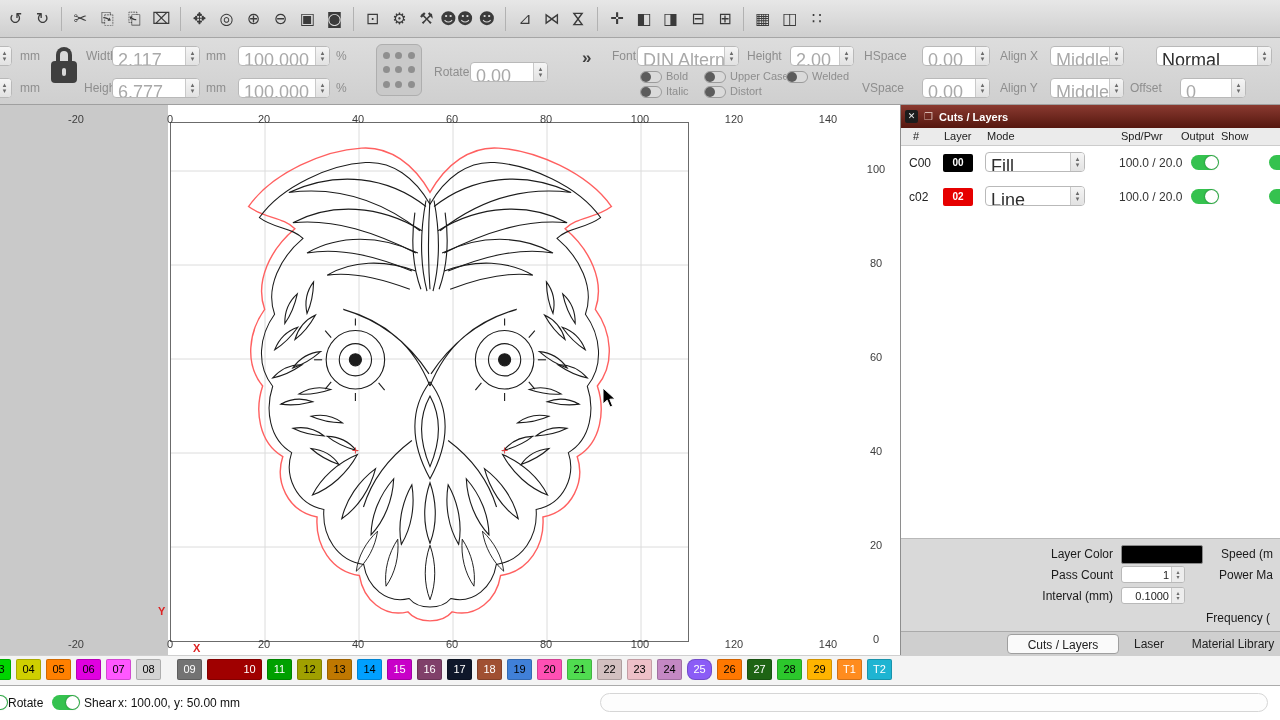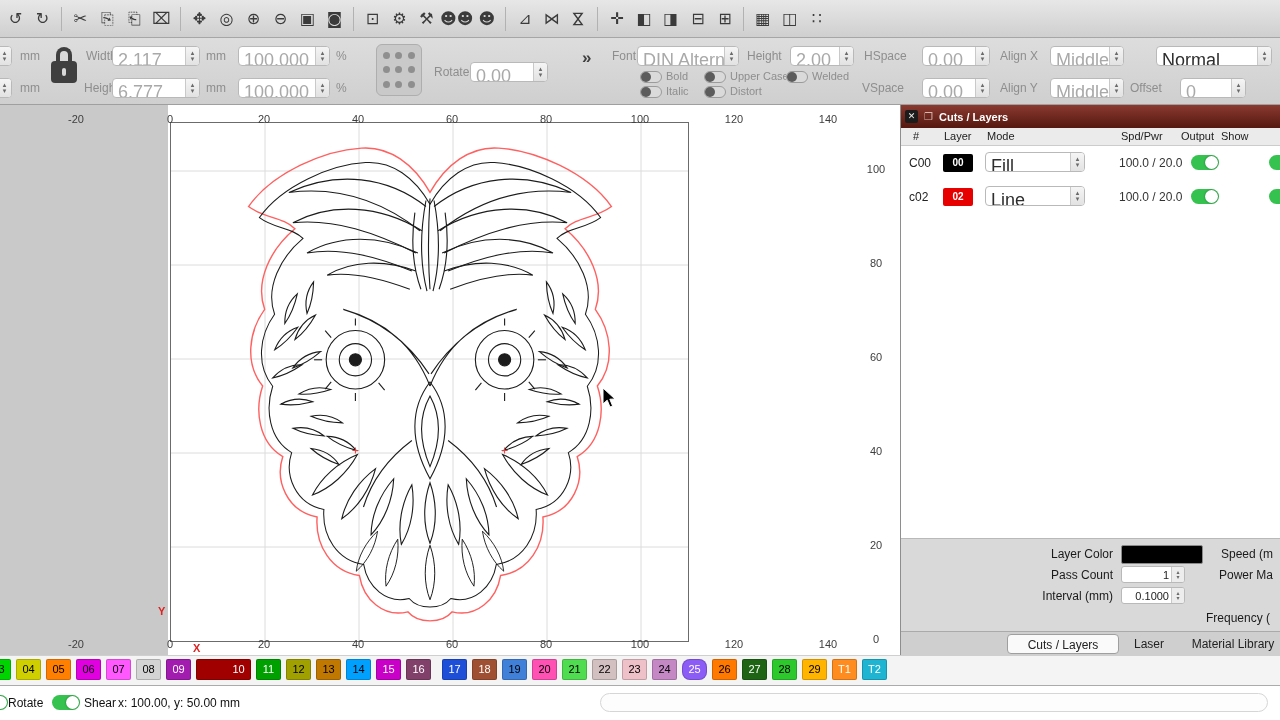--- a/index.html
+++ b/index.html
@@ -416,29 +416,29 @@
   </div>
 
   <div id="palette-bar">
     <div id="palette">
         <div class="swatch" style="background: rgb(0, 212, 0); color: rgb(0, 0, 0);">03</div>
         <div class="swatch" style="background: rgb(207, 207, 0); color: rgb(0, 0, 0);">04</div>
         <div class="swatch" style="background: rgb(255, 128, 0); color: rgb(0, 0, 0);">05</div>
         <div class="swatch" style="background: rgb(224, 0, 224); color: rgb(0, 0, 0);">06</div>
         <div class="swatch" style="background: rgb(255, 88, 255); color: rgb(0, 0, 0);">07</div>
         <div class="swatch" style="background: rgb(212, 212, 212); color: rgb(0, 0, 0);">08</div>
-        <div class="swatch" style="background: #a21caf; color: rgb(255, 255, 255);">09</div>
+        <div class="swatch" style="background: #737373; color: rgb(255, 255, 255); margin-left: 11px;">09</div>
         <div class="swatch" style="background: rgb(160, 0, 0); color: rgb(255, 255, 255); padding-left: 30px;">10</div>
         <div class="swatch" style="background: rgb(0, 160, 0); color: rgb(255, 255, 255);">11</div>
         <div class="swatch" style="background: rgb(160, 160, 0); color: rgb(0, 0, 0);">12</div>
         <div class="swatch" style="background: rgb(192, 120, 0); color: rgb(0, 0, 0);">13</div>
         <div class="swatch" style="background: rgb(0, 160, 255); color: rgb(0, 0, 0);">14</div>
         <div class="swatch" style="background: rgb(200, 0, 200); color: rgb(255, 255, 255);">15</div>
         <div class="swatch" style="background: rgb(128, 64, 106); color: rgb(255, 255, 255);">16</div>
-        <div class="swatch" style="background: #1d4ed8; color: rgb(255, 255, 255); margin-left: 6px;">17</div>
+        <div class="swatch" style="background: #0f172a; color: rgb(255, 255, 255);">17</div>
         <div class="swatch" style="background: rgb(160, 80, 50); color: rgb(255, 255, 255);">18</div>
         <div class="swatch" style="background: rgb(64, 128, 216); color: rgb(0, 0, 0);">19</div>
         <div class="swatch" style="background: rgb(255, 80, 180); color: rgb(0, 0, 0);">20</div>
         <div class="swatch" style="background: rgb(80, 220, 80); color: rgb(0, 0, 0);">21</div>
         <div class="swatch" style="background: rgb(210, 192, 192); color: rgb(0, 0, 0);">22</div>
         <div class="swatch" style="background: rgb(238, 192, 200); color: rgb(0, 0, 0);">23</div>
         <div class="swatch" style="background: rgb(196, 136, 196); color: rgb(0, 0, 0);">24</div>
         <div class="swatch" style="background: #8b5cf6; color: rgb(255, 255, 255); border-radius: 8px;">25</div>
         <div class="swatch" style="background: rgb(255, 120, 0); color: rgb(0, 0, 0);">26</div>
         <div class="swatch" style="background: rgb(30, 100, 20); color: rgb(255, 255, 255);">27</div>

